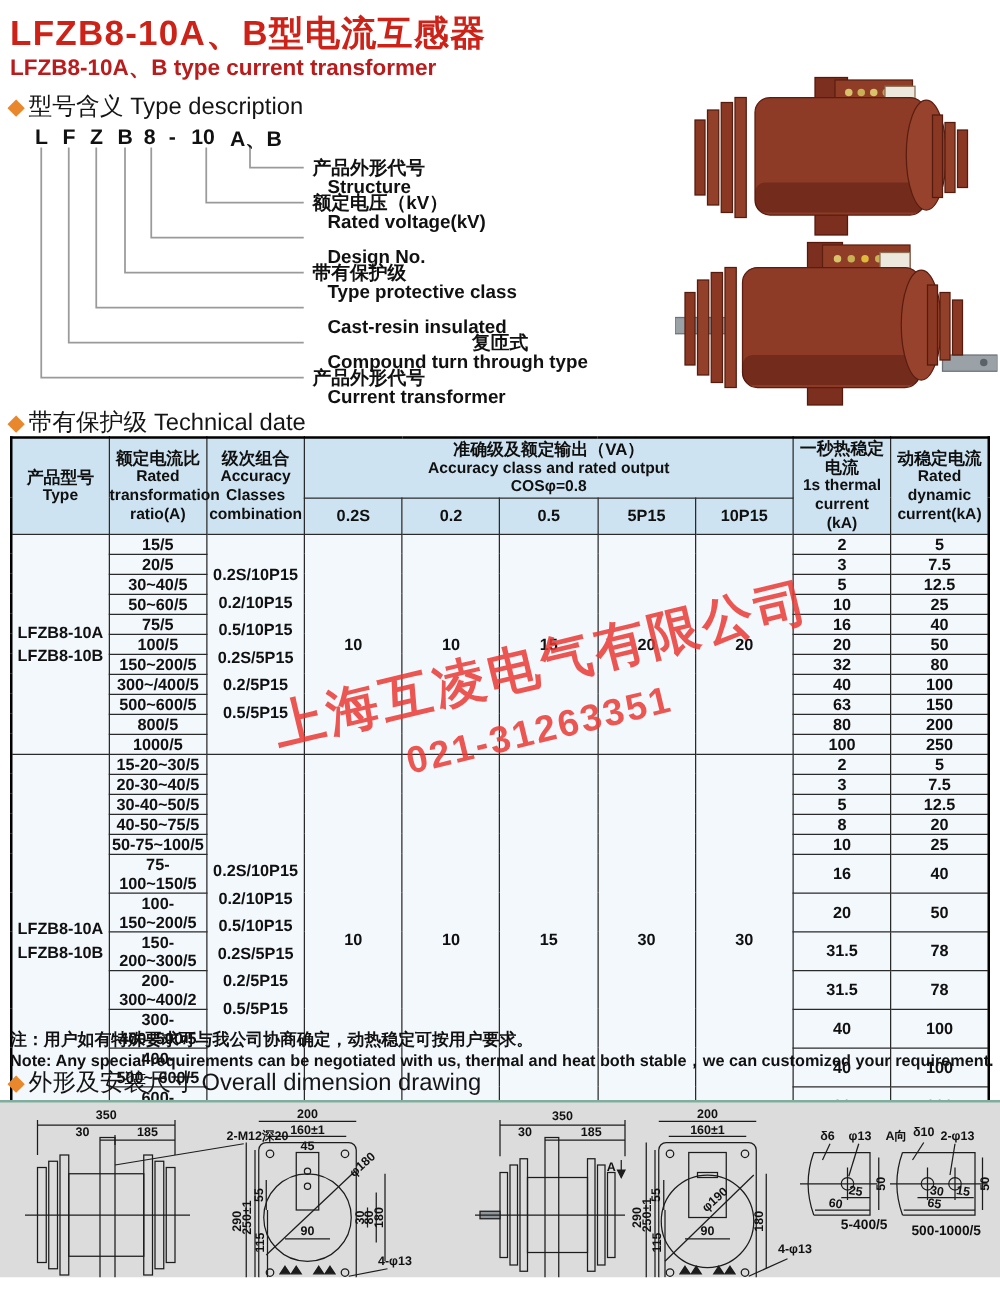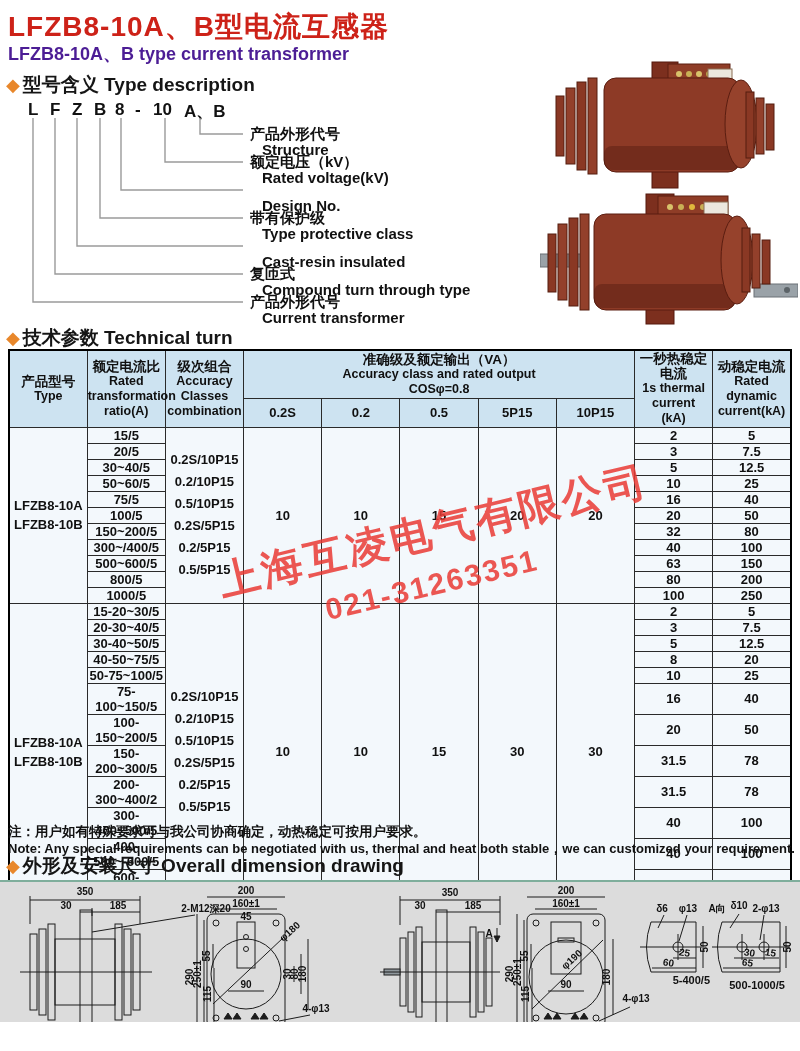--- a/index.html
+++ b/index.html
@@ -1,23 +1,23 @@
 <!DOCTYPE html>
 <html lang="zh"><head>
 <meta charset="utf-8">
 <style>
   html,body{margin:0;padding:0;background:#fff;}
   #page{position:relative;width:800px;height:1022px;background:#fff;overflow:hidden;
         font-family:"Liberation Sans","DejaVu Sans",sans-serif;color:#111;}
 
   
   .title-zh{position:absolute;left:8px;top:8px;font-size:28px;font-weight:bold;color:#cd2218;letter-spacing:1px;}
-  .title-en{position:absolute;left:8px;top:42px;font-size:18px;font-weight:bold;color:#4c1d95;}
-
-  .sec-head{position:absolute;left:6px;font-size:19px;font-weight:bold;color:#151515;}
+  .title-en{position:absolute;left:8px;top:42px;font-size:18px;font-weight:bold;color:#b91c1c;}
+
+  .sec-head{position:absolute;left:6px;font-size:19px;font-weight:normal;color:#151515;}
   .sec-head .dia{color:#e8872b;font-size:18px;margin-right:3px;}
 
   
   .tc-letter{position:absolute;top:100px;font-size:17px;font-weight:bold;}
   .tc-zh{position:absolute;left:250px;font-size:15px;font-weight:bold;width:300px;}
   .tc-en{position:absolute;left:262px;font-size:15px;font-weight:bold;width:300px;}
   #tc-lines{position:absolute;left:0;top:0;}
 
   
   .photo{position:absolute;}
@@ -87,21 +87,21 @@
   </svg>
 
   <div class="tc-zh" style="top:125px;">产品外形代号</div>
   <div class="tc-en" style="top:141px;">Structure</div>
   <div class="tc-zh" style="top:153px;">额定电压（kV）</div>
   <div class="tc-en" style="top:169px;">Rated voltage(kV)</div>
   <div class="tc-en" style="top:197px;">Design No.</div>
   <div class="tc-zh" style="top:209px;">带有保护级</div>
   <div class="tc-en" style="top:225px;">Type protective class</div>
   <div class="tc-en" style="top:253px;">Cast-resin insulated</div>
-  <div class="tc-zh" style="top:265px;">复匝式</div>
+  <div class="tc-zh" style="top:265px;text-align:center;">复匝式</div>
   <div class="tc-en" style="top:281px;">Compound turn through type</div>
   <div class="tc-zh" style="top:293px;">产品外形代号</div>
   <div class="tc-en" style="top:309px;">Current transformer</div>
 
   <svg class="photo" style="left:548px;top:60px;" width="248" height="132">
     <rect x="104" y="2" width="26" height="126" fill="#7c2f1e" stroke="#54190c"></rect>
     <rect x="120" y="4" width="62" height="24" fill="#8f3d27" stroke="#5c1f10"></rect>
     <circle cx="131" cy="14" r="3" fill="#d8c26a"></circle>
       <circle cx="141" cy="14" r="3" fill="#c9b055"></circle>
     <circle cx="151" cy="14" r="3" fill="#d8c26a"></circle>
@@ -137,21 +137,21 @@
     <rect x="18" y="32" width="9" height="76" fill="#93402b" stroke="#541c0e"></rect>
     <rect x="29" y="26" width="9" height="88" fill="#8a3824" stroke="#541c0e"></rect>
     <rect x="40" y="22" width="9" height="96" fill="#93402b" stroke="#541c0e"></rect>
     <ellipse cx="197" cy="68" rx="16" ry="44" fill="#96422c" stroke="#5a1d10"></ellipse>
     <rect x="202" y="36" width="8" height="64" fill="#8a3824" stroke="#541c0e"></rect>
     <rect x="212" y="42" width="8" height="54" fill="#93402b" stroke="#541c0e"></rect>
     <rect x="222" y="48" width="8" height="44" fill="#8a3824" stroke="#541c0e"></rect>
   </svg>
 
   <div class="sec-head" style="top:325px;">
-    <span class="dia">◆</span><span>技术参数 Technical turn</span>
+    <span class="dia">◆</span><span>带有保护级 Technical date</span>
   </div>
 
   <table id="spec-table">
     <thead>
         <tr class="hrow1">
           <th rowspan="2">
             <div class="hl-zh">产品型号</div>
             <div class="hl-en">Type</div>
           </th>
           <th rowspan="2">

